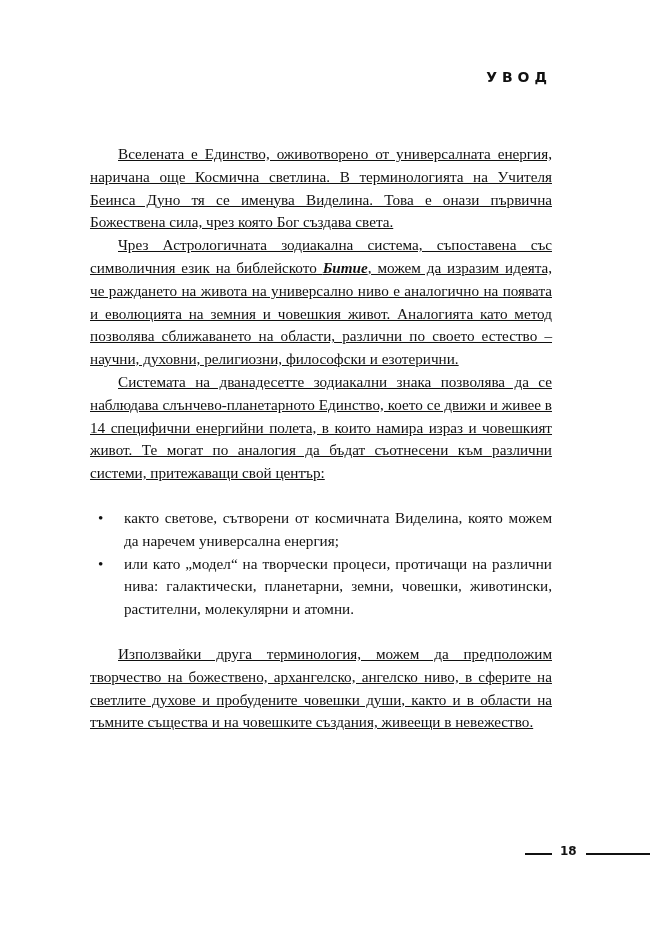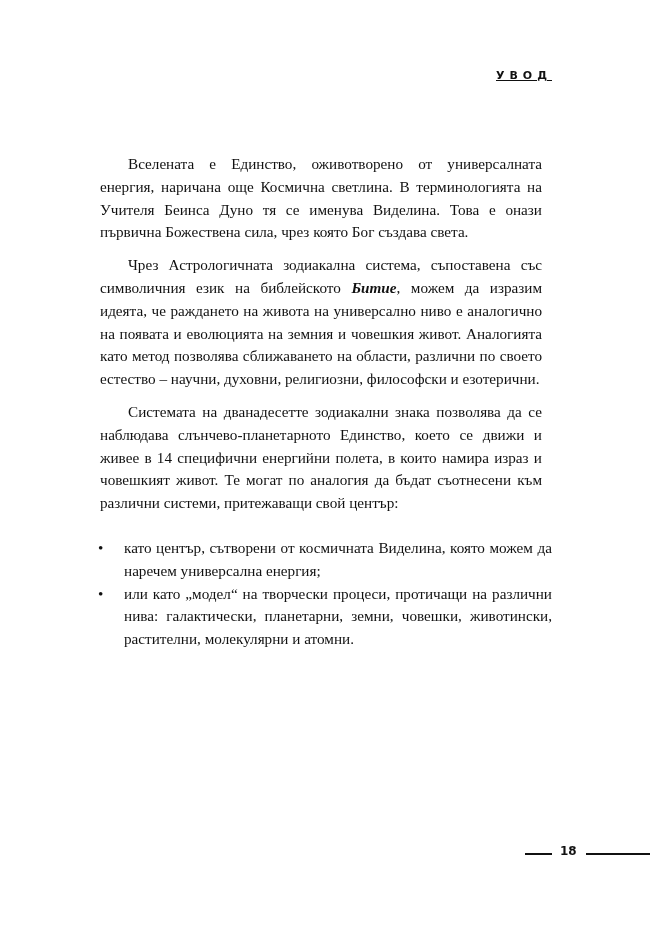--- a/index.html
+++ b/index.html
@@ -1,27 +1,27 @@
 <!DOCTYPE html>
 <html><head>
   <meta charset="utf-8">
   <style>
     html, body { margin: 0; padding: 0; background: #ffffff; }
     body { width: 650px; height: 925px; position: relative; overflow: hidden; color: #111; }
     .running-head {
       position: absolute; top: 69px; right: 98px;
-      font-family: "DejaVu Sans", sans-serif; font-weight: bold; font-size: 11px;
-      letter-spacing: 5px; color: #111; text-decoration: underline;
+      font-family: "DejaVu Sans", sans-serif; font-weight: bold; font-size: 14px;
+      letter-spacing: 5px; color: #111;
     }
     .text-block {
       position: absolute; left: 90px; top: 143px; width: 462px;
       font-family: "Liberation Serif", serif; font-size: 15.2px; line-height: 22.8px;
       text-align: justify; hyphens: manual;
     }
-    .text-block p { margin: 10px; text-indent: 28px; }
+    .text-block p { margin: 0; text-indent: 28px; text-decoration: underline; }
     .bullets { list-style: none; margin: 22px 0 22px 0; padding: 0 0 0 34px; }
     .bullets li { position: relative; text-align: justify; }
     .bullets li .dot { position: absolute; left: -26px; top: 0; }
     .term { font-weight: bold; font-style: italic; }
     .footer { position: absolute; top: 844px; left: 525px; width: 125px; height: 20px; }
     .footer .rule-l { position: absolute; left: 0; top: 9px; width: 27px; height: 2px; background: #111; }
     .footer .num {
       position: absolute; left: 35px; top: 0; font-family: "DejaVu Sans", sans-serif;
       font-size: 12px; font-weight: bold; color: #111;
     }
@@ -30,22 +30,23 @@
 </head>
 <body>
 
 <div class="running-head">УВОД</div>
 
 <div class="text-block">
   <p>Вселената е Единство, оживотворено от универсалната енергия, наричана още Космична светлина. В терминологията на Учителя Беинса Дуно тя се именува Виделина. Това е онази първична Божествена сила, чрез която Бог създава света.</p>
   <p><span>Чрез Астрологичната зодиакална система, съпоставена със символичния език на библейското </span><span class="term">Битие</span><span>, можем да изразим идеята, че раждането на живота на универсално ниво е аналогично на появата и еволюцията на земния и човешкия живот. Аналогията като метод позволява сближаването на области, различни по своето естество – научни, духовни, религиозни, философски и езотерични.</span></p>
   <p>Системата на дванадесетте зодиакални знака позволява да се наблюдава слънчево-планетарното Единство, което се движи и живее в 14 специфични енергийни полета, в които намира израз и човешкият живот. Те могат по аналогия да бъдат съотнесени към различни системи, притежаващи свой център:</p>
   <ul class="bullets">
-    <li><span class="dot">•</span><span> като център, сътворени от космичната Виделина, която можем да наречем универсална енергия;</span></li>
+    <li><span class="dot">•</span><span> както светове, сътворени от космичната Виделина, която можем да наречем универсална енергия;</span></li>
     <li><span class="dot">•</span><span>или като „модел“ на творчески процеси, протичащи на различни нива: галактически, планетарни, земни, човешки, животински, растителни, молекулярни и атомни.</span></li>
   </ul>
+  <p>Използвайки друга терминология, можем да предположим творчество на божествено, архангелско, ангелско ниво, в сферите на светлите духове и пробудените човешки души, както и в области на тъмните същества и на човешките създания, живеещи в невежество.</p>
 </div>
 
 <div class="footer">
   <div class="rule-l"></div>
   <div class="num">18</div>
   <div class="rule-r"></div>
 </div>
 
 </body></html>

